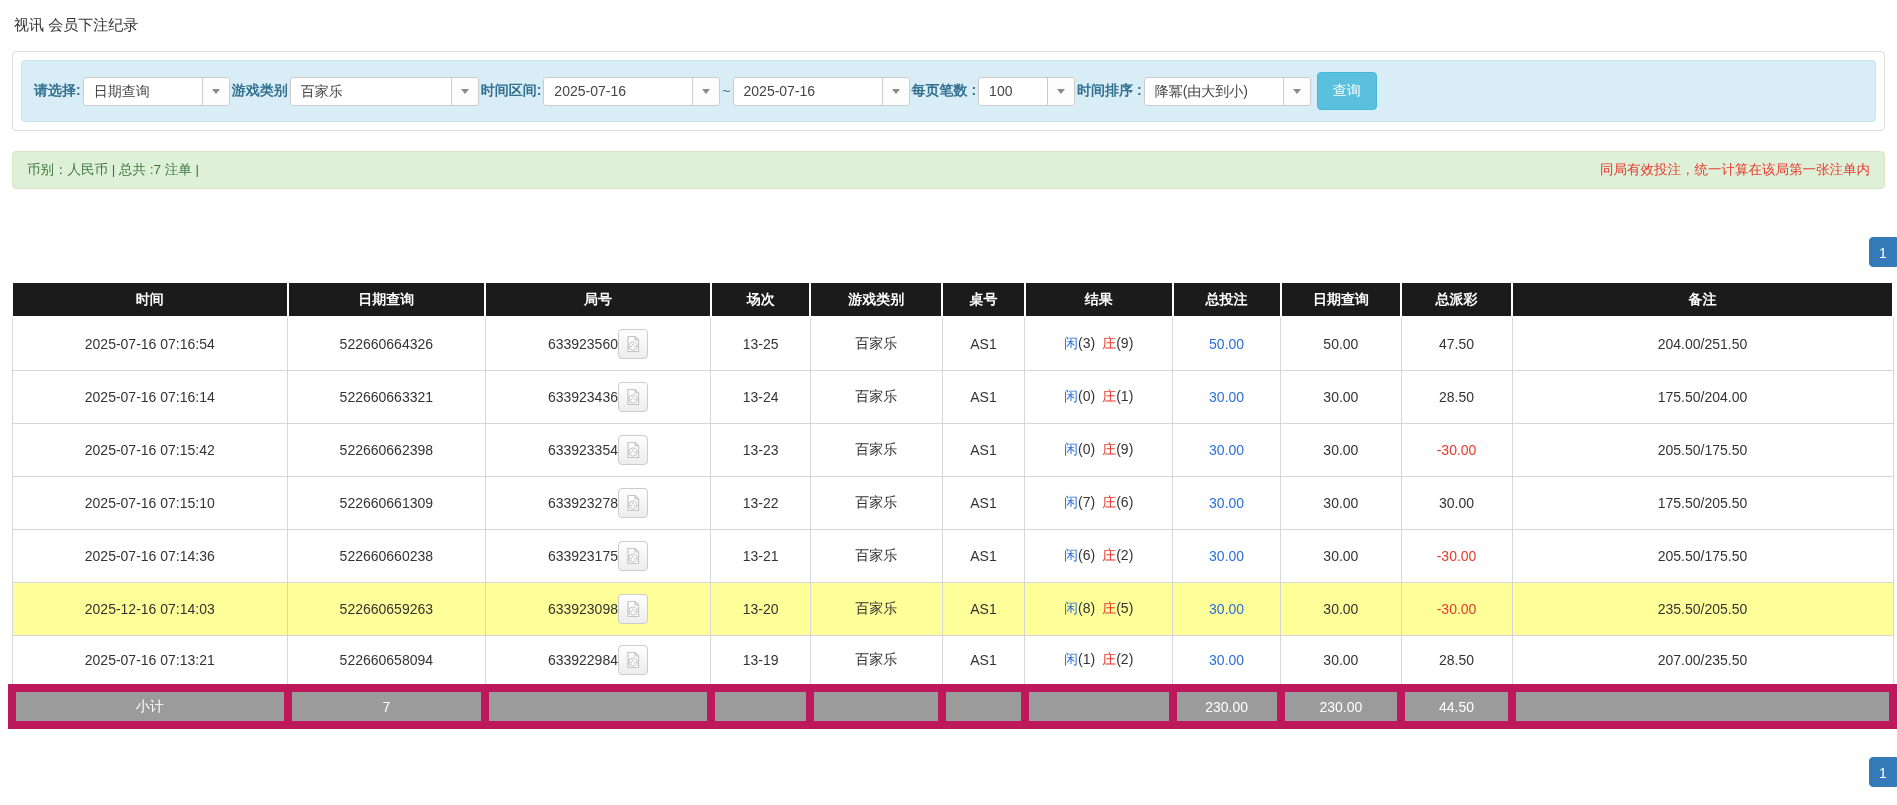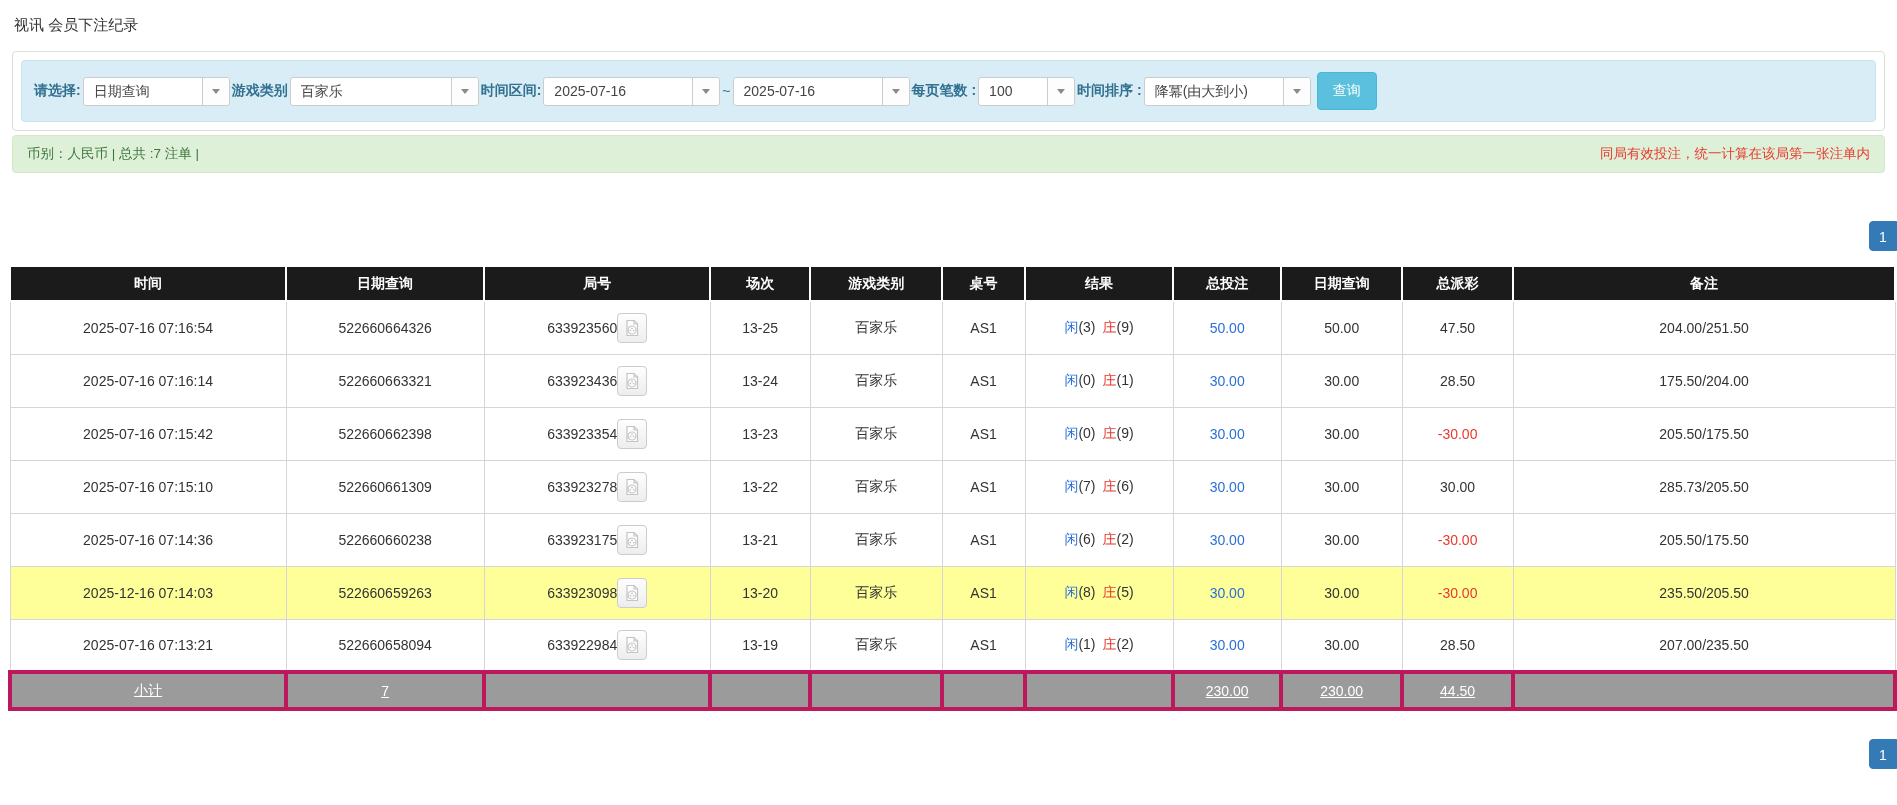--- a/index.html
+++ b/index.html
@@ -25,21 +25,21 @@
   .w-select   .sel-text { width:118px; }
   .w-game     .sel-text { width:160px; }
   .w-date     .sel-text { width:148px; }
   .w-perpage  .sel-text { width:68px; }
   .w-sort     .sel-text { width:138px; }
   .tilde { color:#31708f; }
   .btn-search { background:var(--search_btn_bg,#5bc0de); border:1px solid #46b8da; color:#fff;
     border-radius:4px; height:38px; padding:0 15px; font-size:14px; cursor:pointer; margin-left:4px; }
 
   
-  .alert { margin:4px 12px 0 12px; background:var(--alert_green_bg,#dff0d8); border:1px solid #d6e9c6;
+  .alert { margin:20px 12px 0 12px; background:var(--alert_green_bg,#dff0d8); border:1px solid #d6e9c6;
     border-radius:4px; padding:9px 14px; display:flex; justify-content:space-between; align-items:center;
     font-size:13.5px; }
   .alert-left { color:var(--alert_green_text,#3c763d); }
   .alert-right { color:var(--alert_red_text,#e8392d); }
 
   
   .pager { display:flex; justify-content:flex-end; }
   .pager-top { margin-top:48px; }
   .pager-bottom { margin-top:28px; }
   .page-btn { display:block; min-width:28px; height:30px; line-height:30px; text-align:center;
@@ -58,21 +58,21 @@
   .res-red  { color:var(--result_red,#e8392d); }
   .res-val  { color:#333; }
   .res-gap  { margin-right:7px; }
   a.bet-link { color:var(--link_blue,#2b6fdb); text-decoration:none; cursor:pointer; }
   td.payout.neg { color:var(--negative_red,#e8392d); }
   .round-wrap { display:inline-flex; align-items:center; }
   .video-btn { width:30px; height:30px; border:1px solid #ccc; border-radius:4px;
     background:linear-gradient(#fefefe,#ededed); cursor:pointer; display:inline-flex;
     align-items:center; justify-content:center; padding:0; }
   tbody.sums td { height:37px; background:var(--subtotal_gray,#9b9b9b); color:#fff;
-    border:4px solid #be185d;text-decoration:underline; }
+    border:8px solid #be185d; }
   tbody.sums { border-bottom:3px solid #b5b5b5; }
 </style>
 </head>
 <body>
 
 <div>
 
   <div class="page-title">视讯 会员下注纪录</div>
 
   <div class="filter-panel">
@@ -274,21 +274,21 @@
     </td>
     <td class="num">13-22</td>
     <td>百家乐</td>
     <td class="num">AS1</td>
     <td>
       <span class="res-blue">闲</span><span class="res-val res-gap">(7)</span><span class="res-red">庄</span><span class="res-val">(6)</span>
     </td>
     <td><a class="bet-link">30.00</a></td>
     <td class="num">30.00</td>
     <td class="num payout">30.00</td>
-    <td class="num">285.73/205.50</td>
+    <td class="num">175.50/205.50</td>
   </tr>
         <tr>
     <td class="num">2025-07-16 07:14:36</td>
     <td class="num">522660660238</td>
     <td>
       <span class="round-wrap">
         <span>633923175</span>
         <button class="video-btn">
           <svg width="18" height="18" viewBox="0 0 18 18">
             <path d="M4 1.5 h7 l3.5 3.5 v11.5 h-10.5 z" fill="#fff" stroke="#c4c4c4" stroke-width="1.2"></path>

